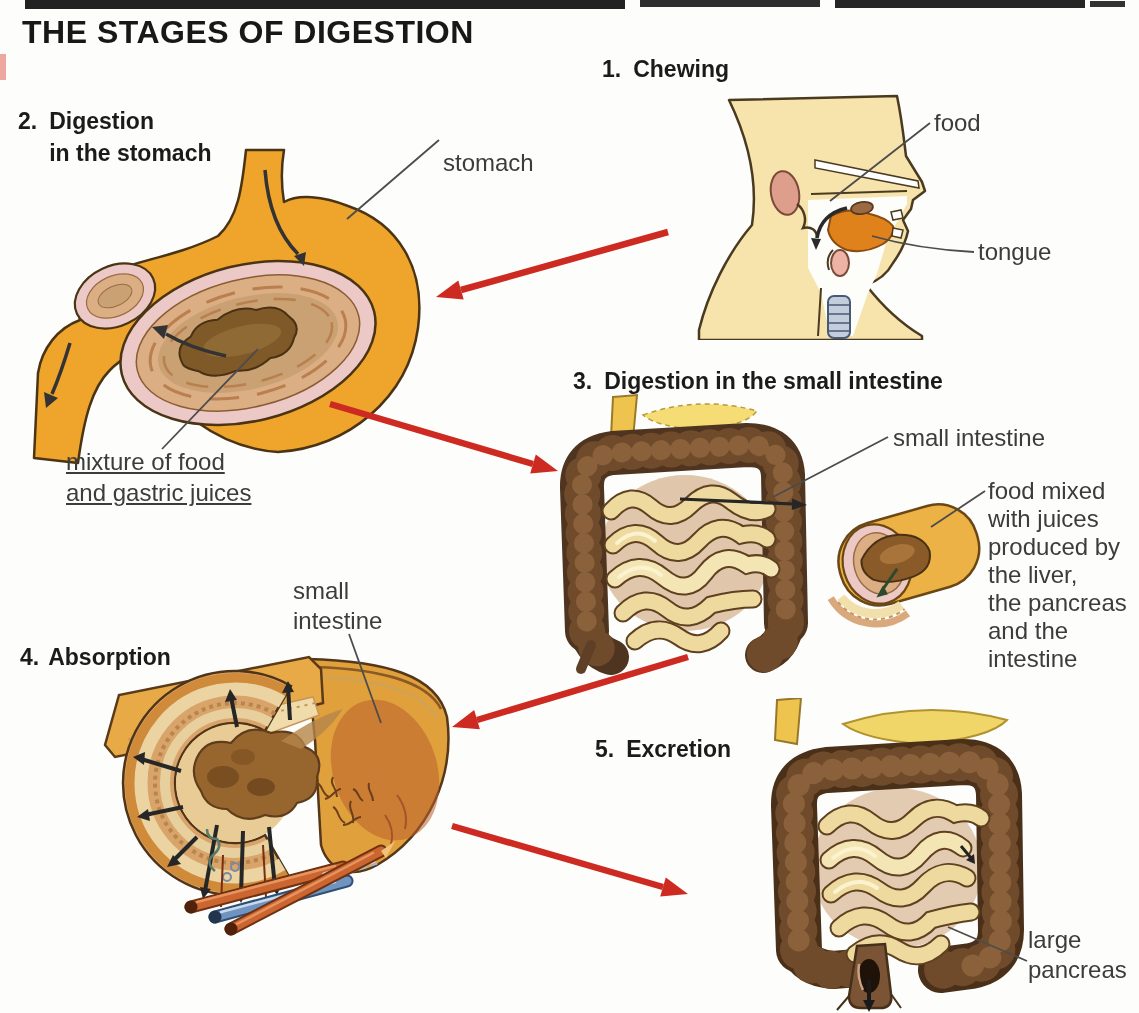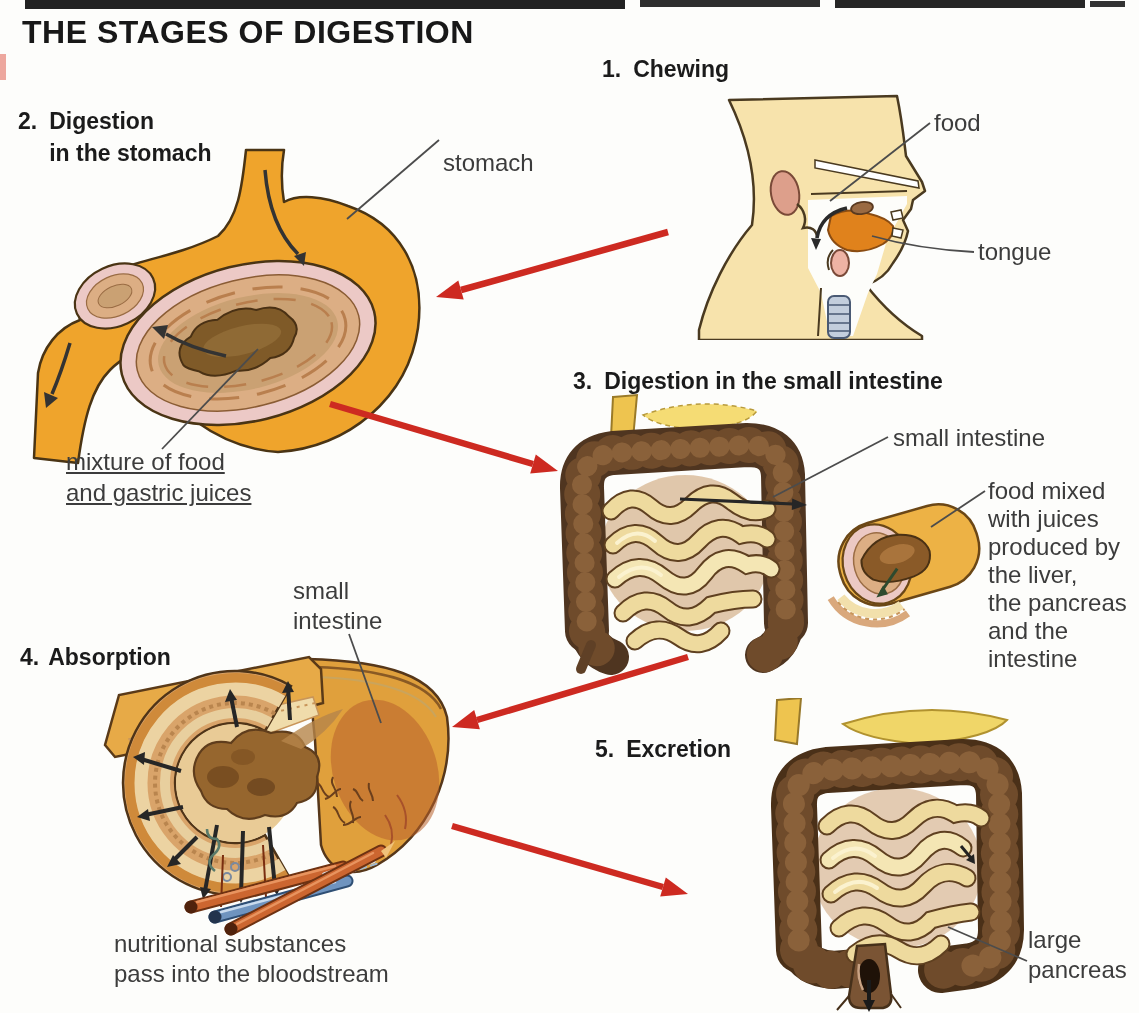--- a/index.html
+++ b/index.html
@@ -319,18 +319,16 @@
   <div class="ann" style="left:893px;top:423px;">small intestine</div>
   <div class="ann tight" style="left:988px;top:477px;">food mixed
 with juices
 produced by
 the liver,
 the pancreas
 and the
 intestine</div>
   <div class="ann" style="left:293px;top:576px;">small
 intestine</div>
-  <div class="ann" style="left:114px;top:929px;">nutritional substances
-pass into the bloodstream</div>
   <div class="ann" style="left:1028px;top:925px;">large
 pancreas</div>
 
 </div>
 
 </body></html>

